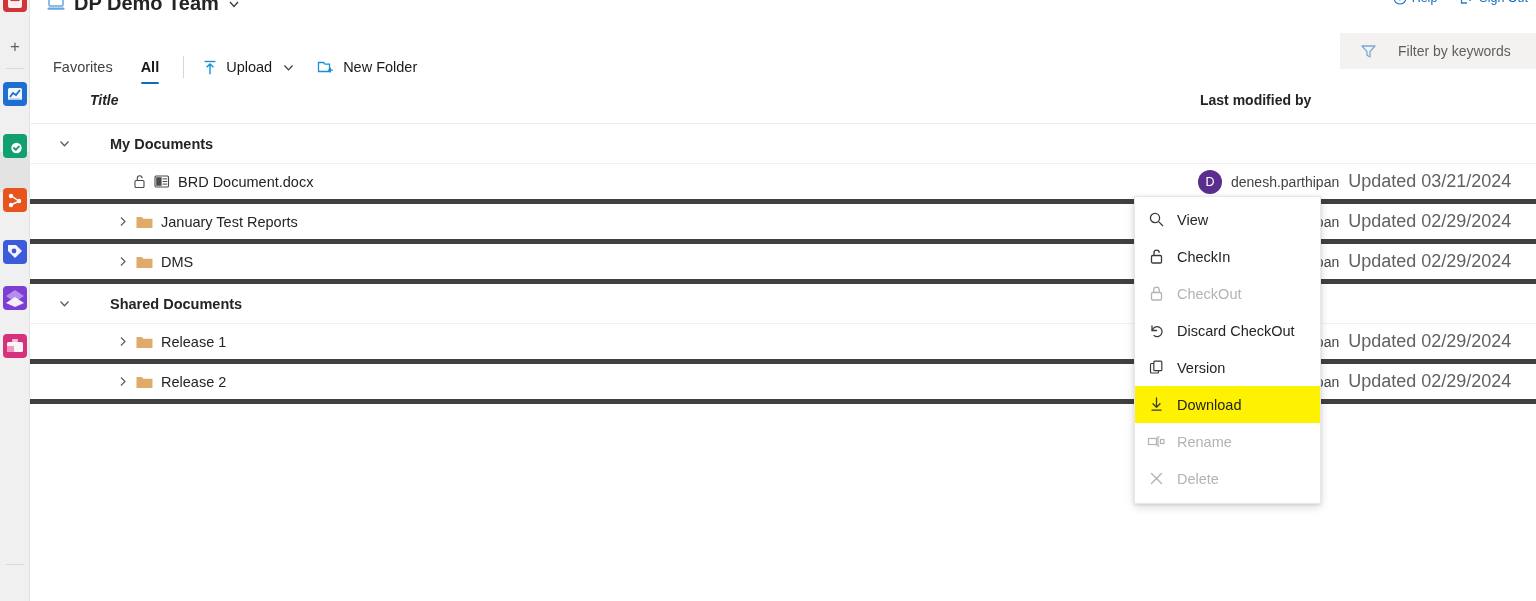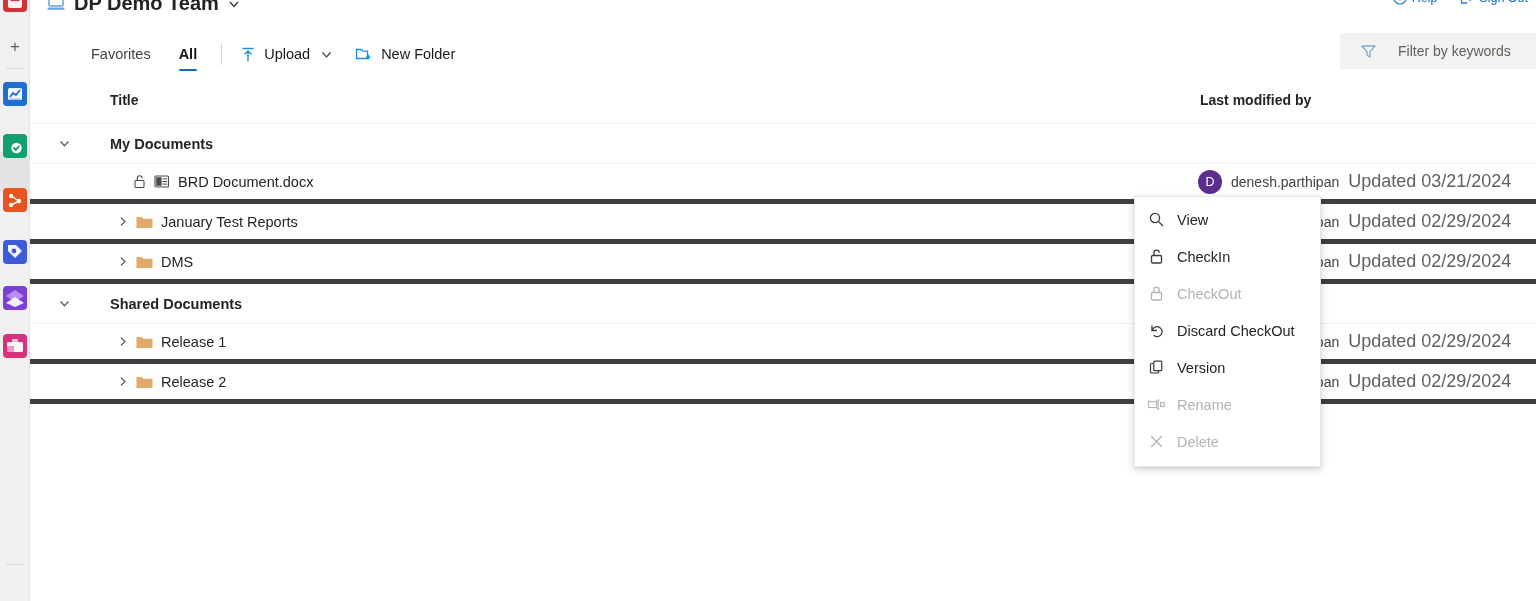--- a/index.html
+++ b/index.html
@@ -50,23 +50,23 @@
 
   .top-right {
     position: absolute; right: 8px; top: -9px;
     display: flex; align-items: center; gap: 22px;
     font-size: 12.5px; color: #0f6cbd;
   }
   .top-right .tr-item { display: flex; align-items: center; gap: 5px; cursor: pointer; }
 
   
   .toolbar {
-    position: absolute; left: 30px; top: 32px;
+    position: absolute; left: 30px; top: 45px;
     width: 1506px; height: 44px;
-    display: flex; align-items: center; padding-left: 38px;
+    display: flex; align-items: center;
   }
   .tabs { display: flex; align-items: center; margin-left: 23px; gap: 28px; height: 44px; }
   .tab {
     position: relative; font-size: 14.5px; color: #424242;
     height: 44px; display: flex; align-items: center; cursor: pointer;
   }
   .tab.active { color: #1b1a19; font-weight: 700; }
   .tab.active::after {
     content: ""; position: absolute; left: 0; right: 0; bottom: 5px;
     height: 2.5px; background: #0f6cbd; border-radius: 2px;
@@ -91,21 +91,21 @@
     cursor: text;
   }
 
   
   .tbl { position: absolute; left: 30px; top: 76px; width: 1506px; }
   .thead {
     height: 48px; display: flex; align-items: center;
     border-bottom: 1px solid #ededed;
     font-size: 14px; font-weight: 700; color: #242424;
   }
-  .col-title { padding-left: 80px; }
+  .col-title { padding-left: 60px; font-style: italic; }
   .col-mod { position: absolute; left: 1170px; }
 
   .row {
     position: relative; height: 38px;
     display: flex; align-items: center;
     border-bottom: 5px solid #404040;
     font-size: 14.5px; color: #242424;
     cursor: pointer;
   }
   .row.group { font-weight: 700; border-bottom: 1px solid #f0f0f0; }
@@ -448,20 +448,29 @@
     <div class="mi">
       <span class="mi-ico">
         <svg width="17" height="17" viewBox="0 0 17 17">
           <rect x="2.5" y="4.5" width="8" height="9.5" rx="1" fill="none" stroke="#3b3a39" stroke-width="1.2"></rect>
           <rect x="5.8" y="2.2" width="8" height="9.5" rx="1" fill="#ffffff" stroke="#3b3a39" stroke-width="1.2"></rect>
         </svg>
       </span>
       <span>Version</span>
     </div>
 
+    <div class="mi hl">
+      <span class="mi-ico">
+        <svg width="15" height="17" viewBox="0 0 15 17">
+          <path d="M7.5 2 V11 M4 7.8 L7.5 11.4 L11 7.8" fill="none" stroke="#3b3a39" stroke-width="1.3" stroke-linecap="round"></path>
+          <path d="M3 14.2 H12" stroke="#3b3a39" stroke-width="1.3" stroke-linecap="round"></path>
+        </svg>
+      </span>
+      <span>Download</span>
+    </div>
 
     <div class="mi disabled">
       <span class="mi-ico">
         <svg width="18" height="17" viewBox="0 0 18 17">
           <rect x="1.5" y="5.5" width="8" height="6" fill="none" stroke="#b3b3b3" stroke-width="1.2"></rect>
           <path d="M11 4 V13 M9.5 4 H12.5 M9.5 13 H12.5" stroke="#b3b3b3" stroke-width="1.2"></path>
           <rect x="13.5" y="6.5" width="3.5" height="4" fill="none" stroke="#b3b3b3" stroke-width="1.2"></rect>
         </svg>
       </span>
       <span>Rename</span>

